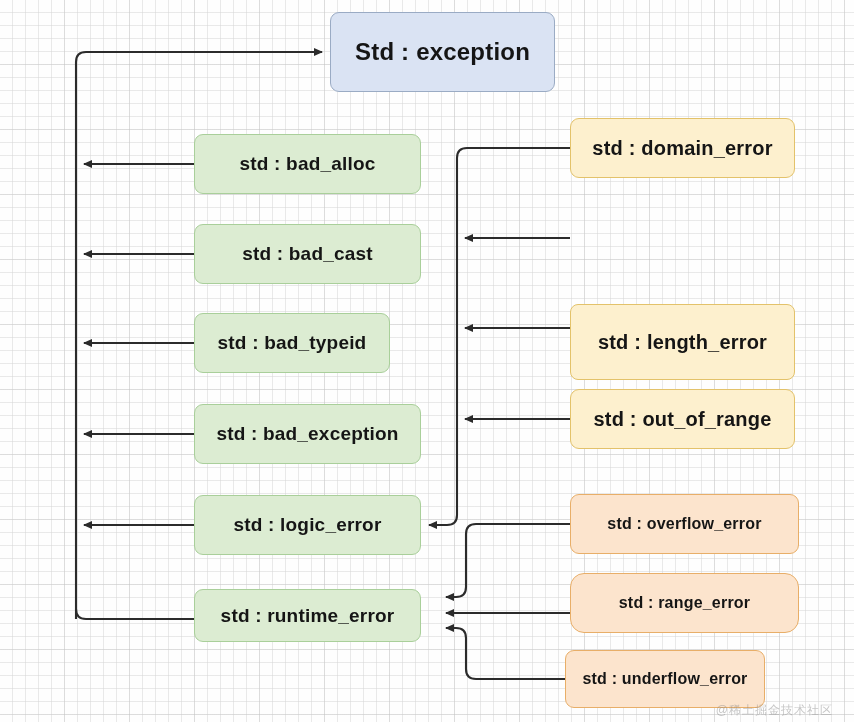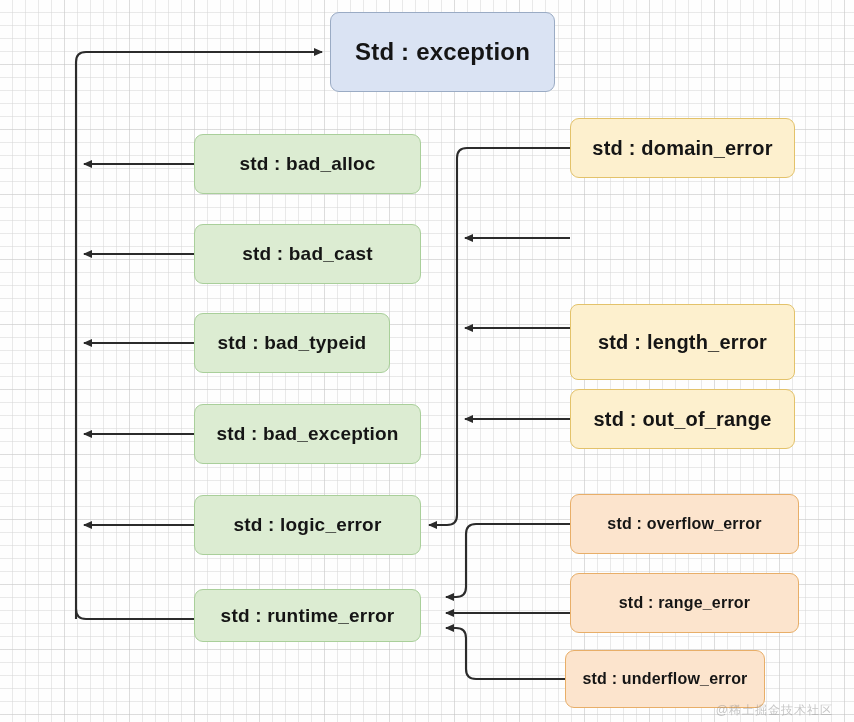--- a/index.html
+++ b/index.html
@@ -165,21 +165,21 @@
   </div>
 
   <div class="node node-yellow" style="left:570px; top:389px; width:225px; height:60px;">
     <span>std : out_of_range</span>
   </div>
 
   <div class="node node-peach" style="left:570px; top:494px; width:229px; height:60px;">
     <span>std : overflow_error</span>
   </div>
 
-  <div class="node node-peach" style="left:570px; top:573px; width:229px; height:60px;">
+  <div class="node node-peach" style="left:570px; top:573px; width:229px; height:60px;border-radius:14px;">
     <span>std : range_error</span>
   </div>
 
   <div class="node node-peach" style="left:565px; top:650px; width:200px; height:58px;">
     <span>std : underflow_error</span>
   </div>
 
   <div id="watermark">@稀土掘金技术社区</div>
 
 </div>

